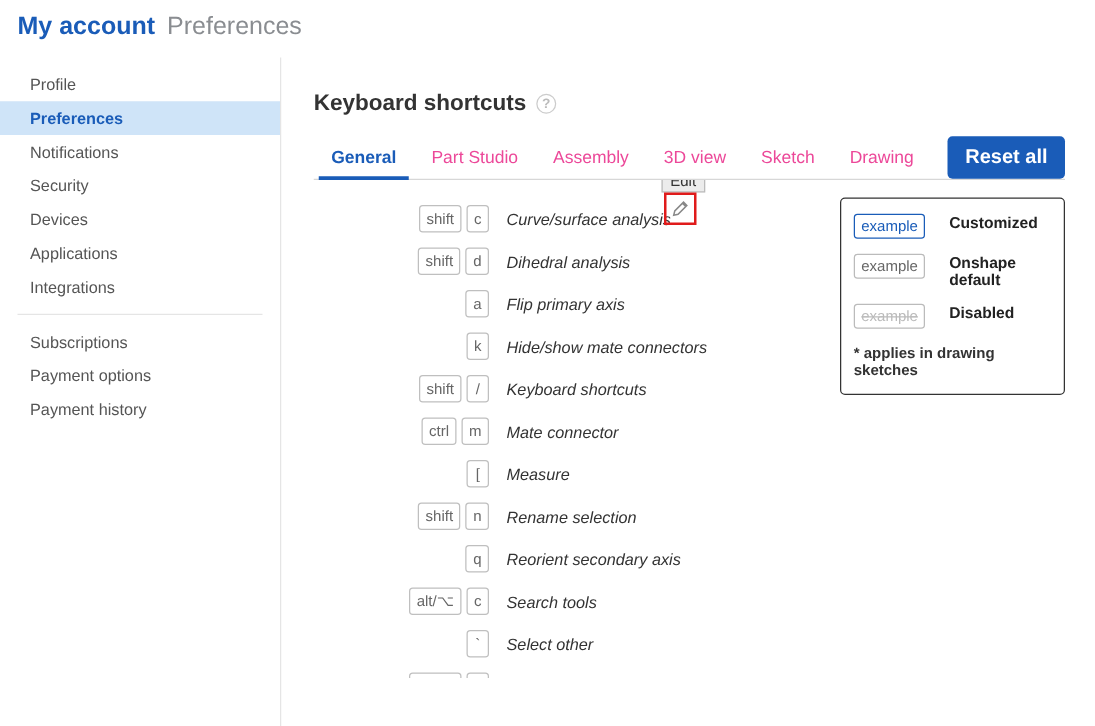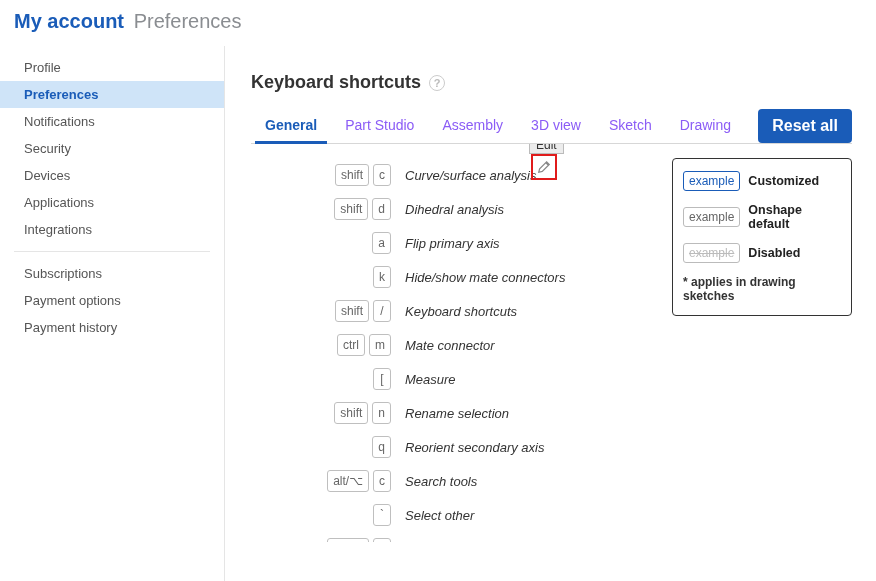--- a/index.html
+++ b/index.html
@@ -77,21 +77,21 @@
     justify-content: center;
   }
   .tabbar {
     display: flex;
     align-items: flex-start;
     border-bottom: 1px solid #d7d7d7;
     gap: 0;
   }
   .tab {
     padding: 8px 14px 10px;
-    color: #8b5cf6;
+    color: #ec4899;
     cursor: pointer;
     font-size: 14px;
     position: relative;
   }
   .tab.active {
     color: #1a5cb8;
     font-weight: 700;
   }
   .tab.active::after {
     content: "";
@@ -181,22 +181,22 @@
   .legend {
     width: 180px;
     border: 1px solid #333;
     border-radius: 4px;
     padding: 12px 10px;
     margin-top: 14px;
     align-self: flex-start;
   }
   .legend-row {
     display: flex;
-    align-items: center;
-    gap: 8px;
+    align-items: flex-start;
+    gap: 19px;
     margin-bottom: 12px;
     font-size: 12.5px;
   }
   .legend-row:last-child { margin-bottom: 0; }
   .legend-key {
     border: 1px solid #bbb;
     border-radius: 3px;
     padding: 2px 5px;
     font-size: 12px;
     color: #666;

